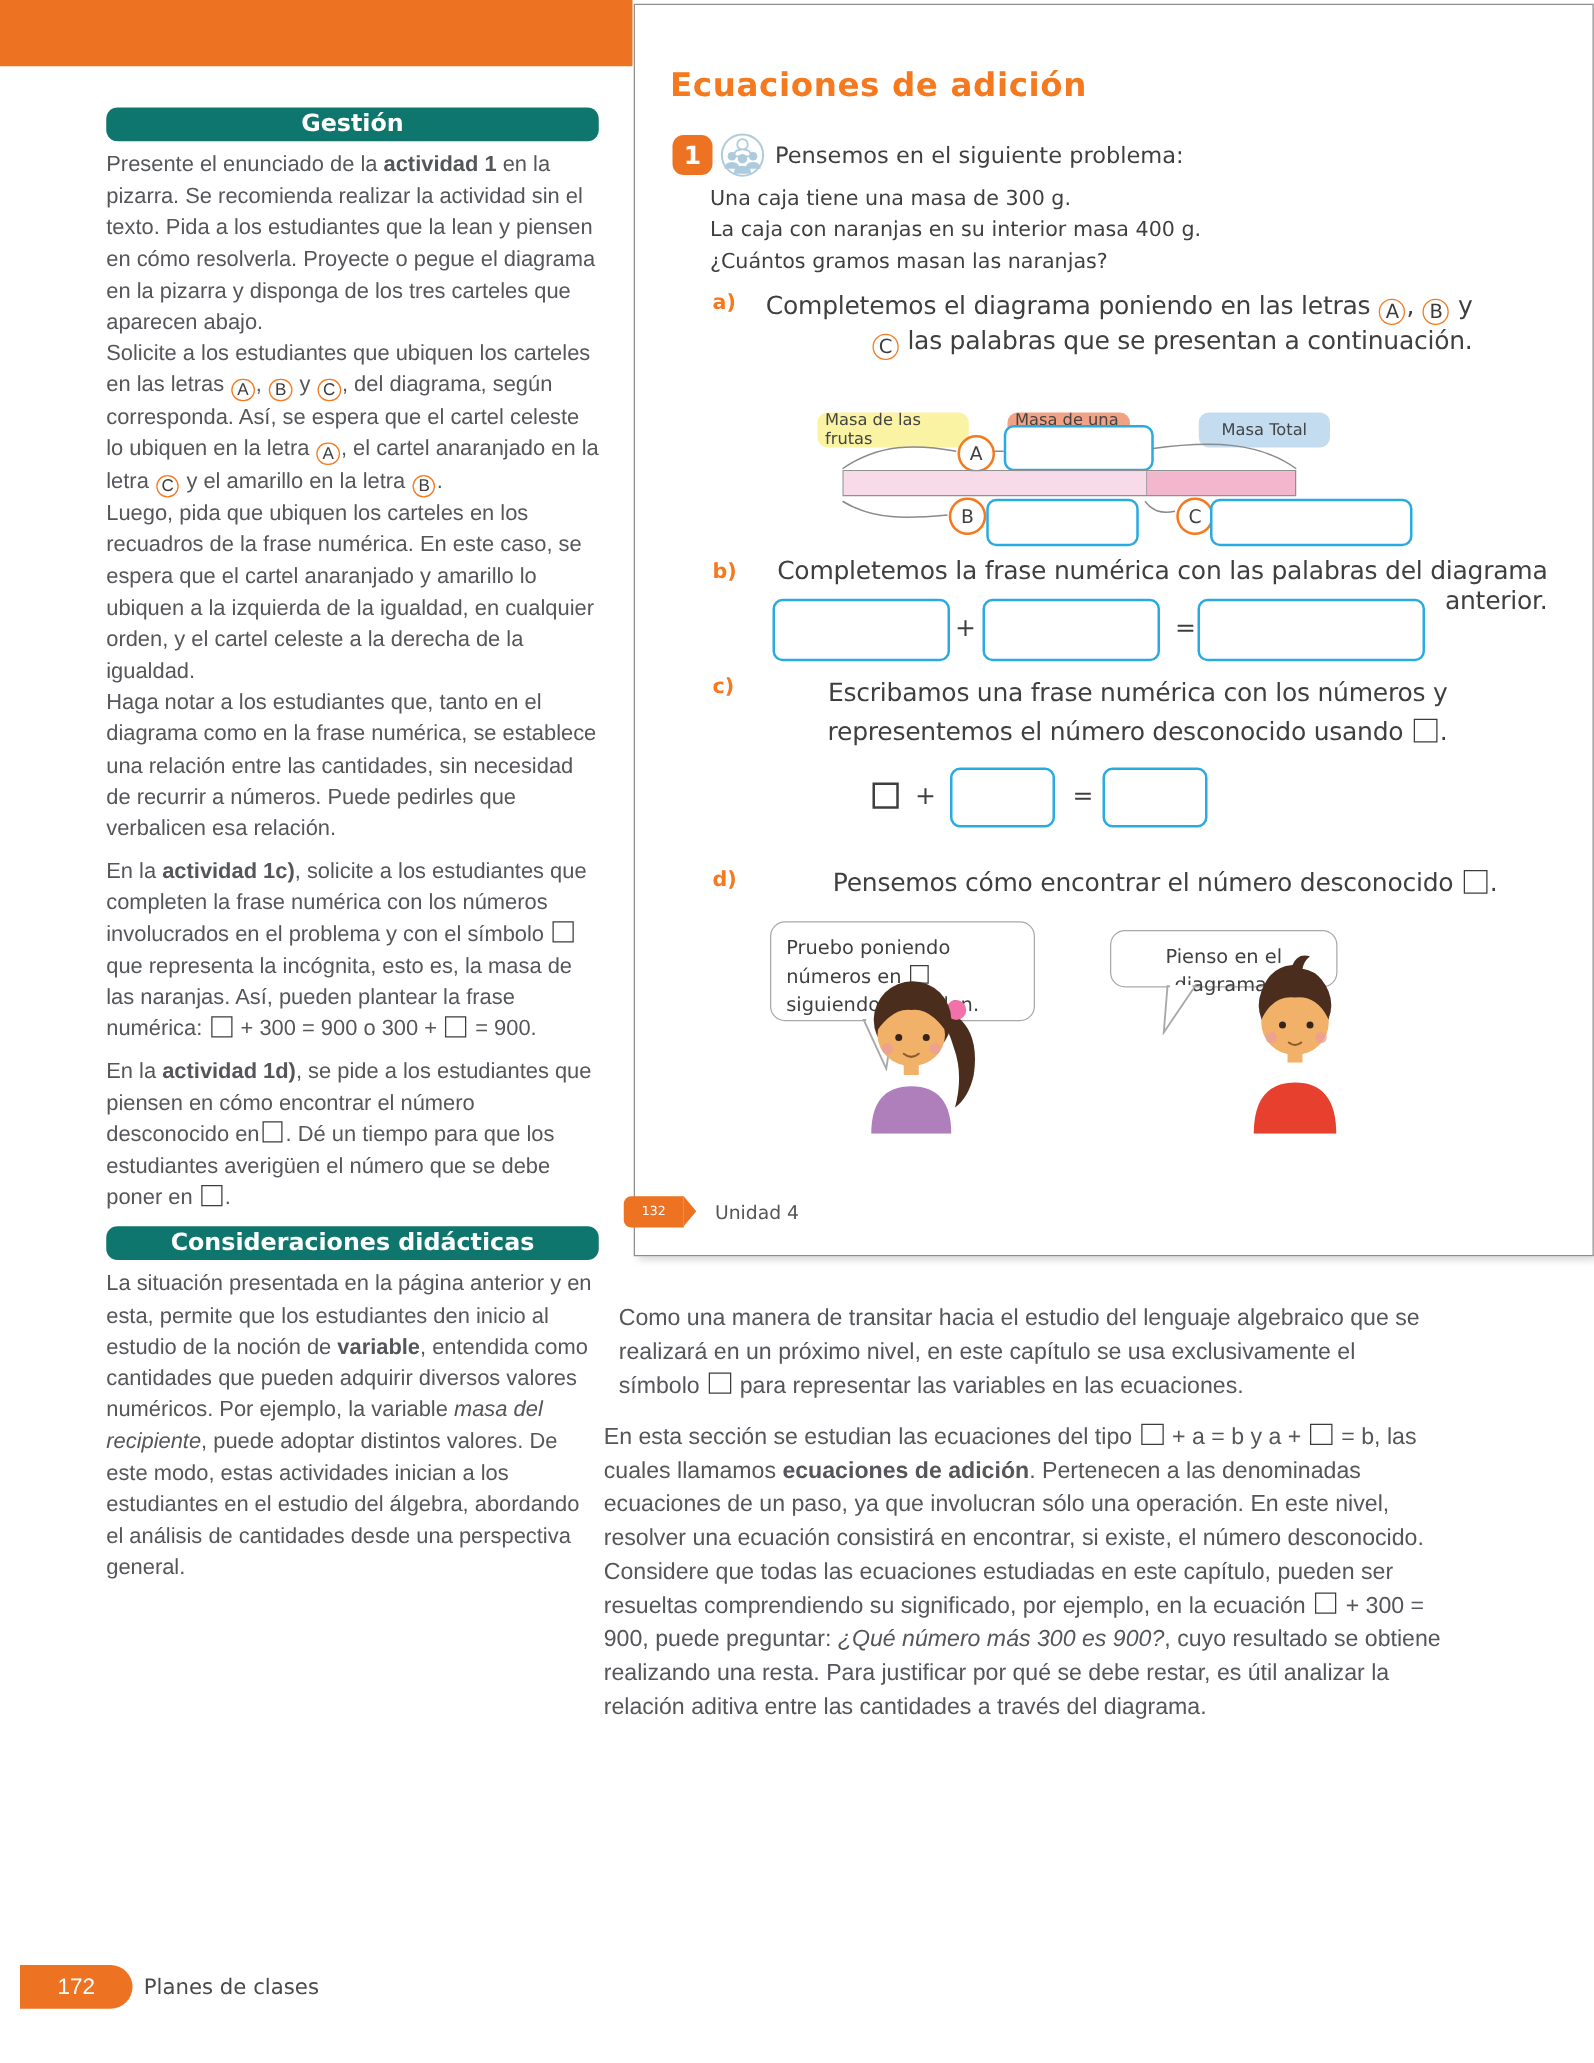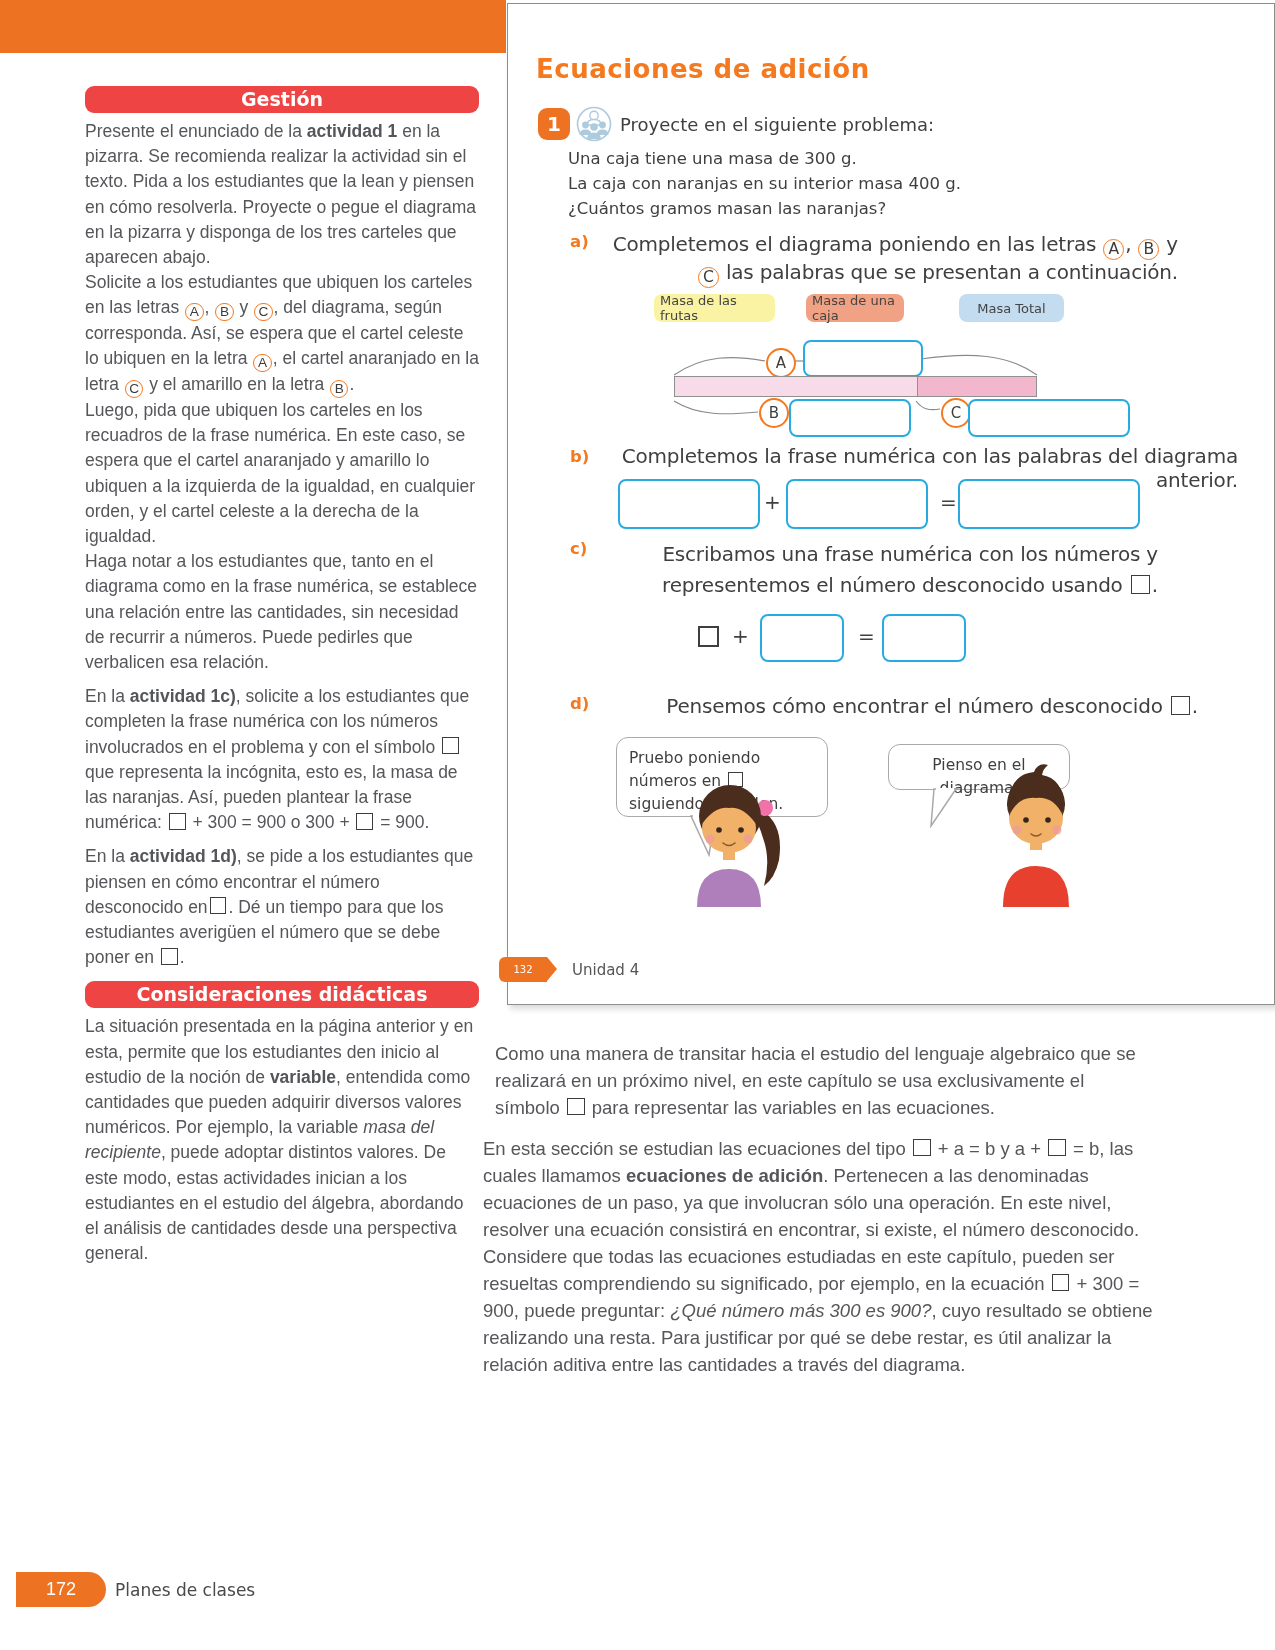--- a/index.html
+++ b/index.html
@@ -6,21 +6,21 @@
   body{
     width:1275px;height:1650px;position:relative;background:#ffffff;
     font-family:"Liberation Sans", sans-serif;overflow:hidden;
   }
   
   #top-bar{position:absolute;left:0;top:0;width:506px;height:53px;background:#ED7221;}
 
   
   #teacher-col{position:absolute;left:85px;top:86px;width:394px;}
   .col-header{
-    background:#ef4444;color:#fff;font-weight:bold;text-align:center;
+    background:#0f766e;color:#fff;font-weight:bold;text-align:center;
     border-radius:9px;font-size:19px;height:27px;line-height:27px;margin-bottom:6px;
     font-family:"DejaVu Sans", sans-serif;
   }
   .teach-p{font-size:17.5px;line-height:25.2px;color:#55565A;margin:0;}
   .teach-p.mt{margin-top:9px;}
   #consideraciones-header{margin-top:11px;}
 
   .sq{display:inline-block;width:0.85em;height:0.85em;border:1.6px solid #3c3c3c;
       background:#fff;vertical-align:-0.08em;margin:0 2px;}
   .circ{display:inline-flex;align-items:center;justify-content:center;
@@ -36,21 +36,21 @@
   .abs{position:absolute;}
   #sp-title{left:28px;top:50px;font-size:26px;font-weight:bold;color:#F4791F;letter-spacing:0.5px;}
   #badge-1{left:30px;top:104px;width:32px;height:32px;background:#ED7221;border-radius:9px;
       color:#fff;font-size:20px;font-weight:bold;display:flex;align-items:center;justify-content:center;}
   #group-icon{left:68px;top:102px;}
   #sp-intro{left:112px;top:110px;font-size:18px;}
   #problem-lines{left:60px;top:142px;font-size:16.5px;line-height:25px;}
   .item-marker{color:#F4791F;font-weight:bold;font-size:16.5px;}
   .item-text{font-size:20px;line-height:24px;letter-spacing:-0.2px;text-align:right;}
   .pill{position:absolute;height:28px;border-radius:8px;display:flex;align-items:center;
-      justify-content:center;font-size:13px;color:#444;padding:0 6px;box-sizing:border-box;}
+      justify-content:center;font-size:13px;color:#444;padding:0 6px;box-sizing:border-box;margin-top:36px;}
   .letter-circle{position:absolute;width:26px;height:26px;border:2px solid #F4791F;border-radius:50%;
       background:#fff;display:flex;align-items:center;justify-content:center;font-size:15px;color:#3f3f3f;}
   .cyanbox{position:absolute;border:2px solid #29ABE2;border-radius:8px;background:#fff;}
   .op{position:absolute;font-size:20px;color:#3f3f3f;}
   #bar{position:absolute;left:166px;top:372px;width:363px;height:21px;border:1px solid #909090;
       display:flex;box-sizing:border-box;}
   #bar-left{width:242px;background:#F8DBE8;border-right:1px solid #909090;}
   #bar-right{flex:1;background:#F2B7CD;}
   .small-sq{position:absolute;width:17px;height:17px;border:2px solid #3f3f3f;background:#fff;}
   .bubble{position:absolute;border:1.5px solid #A9A9A9;border-radius:12px;background:#fff;
@@ -105,21 +105,21 @@
       <path d="M11,19 Q11,13.5 18,13.5 Q25,13.5 25,19 Z" fill="#fff" stroke="#AECADD" stroke-width="1.4"></path>
       <circle cx="9.5" cy="19" r="3.4" fill="#AECADD"></circle>
       <circle cx="26.5" cy="19" r="3.4" fill="#AECADD"></circle>
       <circle cx="18" cy="21" r="3.8" fill="#AECADD"></circle>
       <path d="M3.5,29 Q3.5,23.5 9.5,23.5 Q15.5,23.5 15.5,29 Z" fill="#AECADD"></path>
       <path d="M20.5,29 Q20.5,23.5 26.5,23.5 Q32.5,23.5 32.5,29 Z" fill="#AECADD"></path>
       <path d="M11,33 Q11,26.5 18,26.5 Q25,26.5 25,33 Z" fill="#AECADD"></path>
     </svg>
   </div>
 
-  <div class="abs" id="sp-intro">Proyecte en el siguiente problema:</div>
+  <div class="abs" id="sp-intro">Pensemos en el siguiente problema:</div>
 
   <div class="abs" id="problem-lines">
     <div>Una caja tiene una masa de 300 g.</div>
     <div>La caja con naranjas en su interior masa 400 g.</div>
     <div>¿Cuántos gramos masan las naranjas?</div>
   </div>
 
   <div class="abs item-marker" style="left:62px;top:228px;">a)</div>
   <div class="abs item-text" style="left:90px;top:228px;width:580px;">Completemos el diagrama poniendo en las letras <span class="circ">A</span>, <span class="circ">B</span> y <span class="circ">C</span> las palabras que se presentan a continuación.</div>
 

